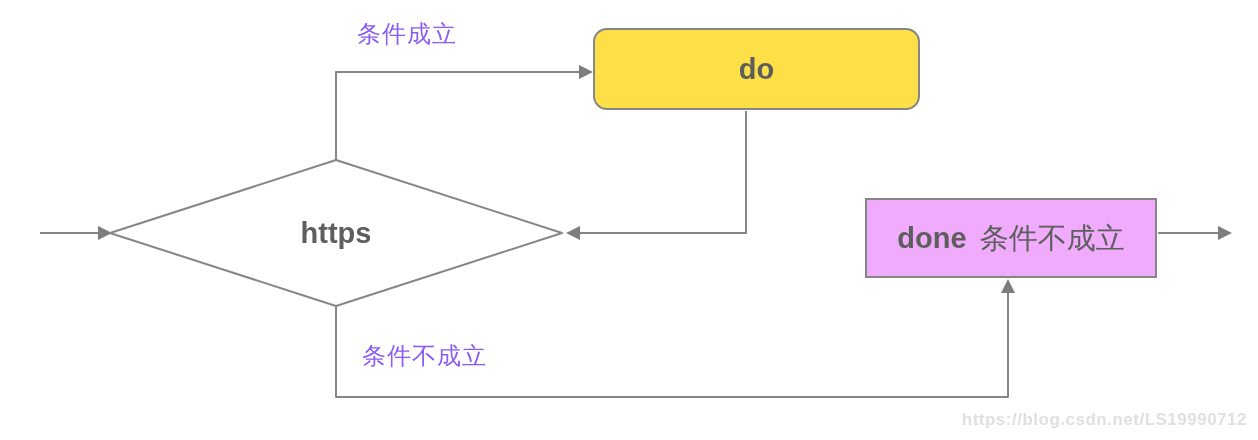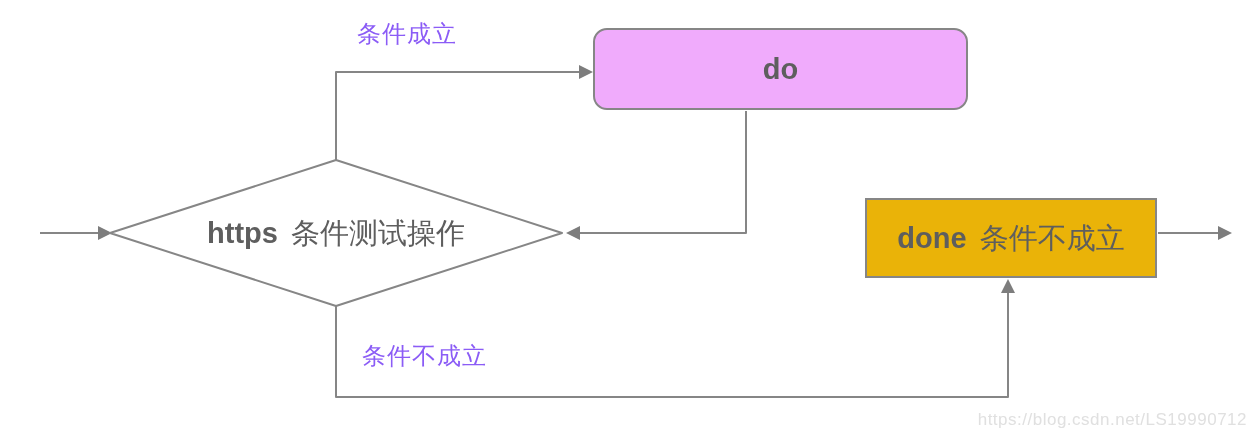--- a/index.html
+++ b/index.html
@@ -32,29 +32,29 @@
     white-space: nowrap;
     box-sizing: border-box;
   }
   .node .kw { font-weight: bold; }
   .diamond-text {
     left: 110px; top: 160px;
     width: 452px; height: 146px;
   }
   .do-box {
     left: 593px; top: 28px;
-    width: 375px; height: 82px;
-    background: #f0abfc;
+    width: 327px; height: 82px;
+    background: #fde047;
     border: 2px solid #868686;
     border-radius: 14px;
   }
   .done-box {
     left: 865px; top: 198px;
     width: 292px; height: 80px;
-    background: #eab308;
+    background: #f0abfc;
     border: 2px solid #868686;
   }
   .edge-label {
     position: absolute;
     color: #8b5cf6;
     font-size: 24px;
     line-height: 1;
     letter-spacing: 1px;
     white-space: nowrap;
   }
@@ -62,20 +62,21 @@
   .label-false { left: 362px; top: 344px; font-family: Liberation Serif, serif; }
   .watermark {
     position: absolute;
     right: 11px;
     top: 411px;
     color: #e0e0e0;
     font-size: 17px;
     line-height: 1;
     letter-spacing: 0.5px;
     white-space: nowrap;
+    font-weight: bold;
   }
 </style>
 </head>
 <body>
 
 <div class="canvas">
 
   <svg class="connector-layer" width="1258" height="440" viewBox="0 0 1258 440">
     <g stroke="#868686" stroke-width="2" fill="none" stroke-linejoin="round">
 
@@ -95,21 +96,20 @@
       <polygon points="580,226 566,233 580,240"></polygon>
       <polygon points="1001,293 1008,279 1015,293"></polygon>
       <polygon points="1218,226 1232,233 1218,240"></polygon>
     </g>
 
     <polygon points="110,233 336,160 562,233 336,306" fill="#ffffff" stroke="#868686" stroke-width="2" stroke-linejoin="round"></polygon>
   </svg>
 
   <div class="node diamond-text">
     <span class="kw">https</span>
-    <span class="lbl">条件测试操作</span>
   </div>
 
   <div class="node do-box">
     <span class="kw">do</span>
   </div>
 
   <div class="node done-box">
     <span class="kw">done</span>
     <span class="lbl">条件不成立</span>
   </div>

